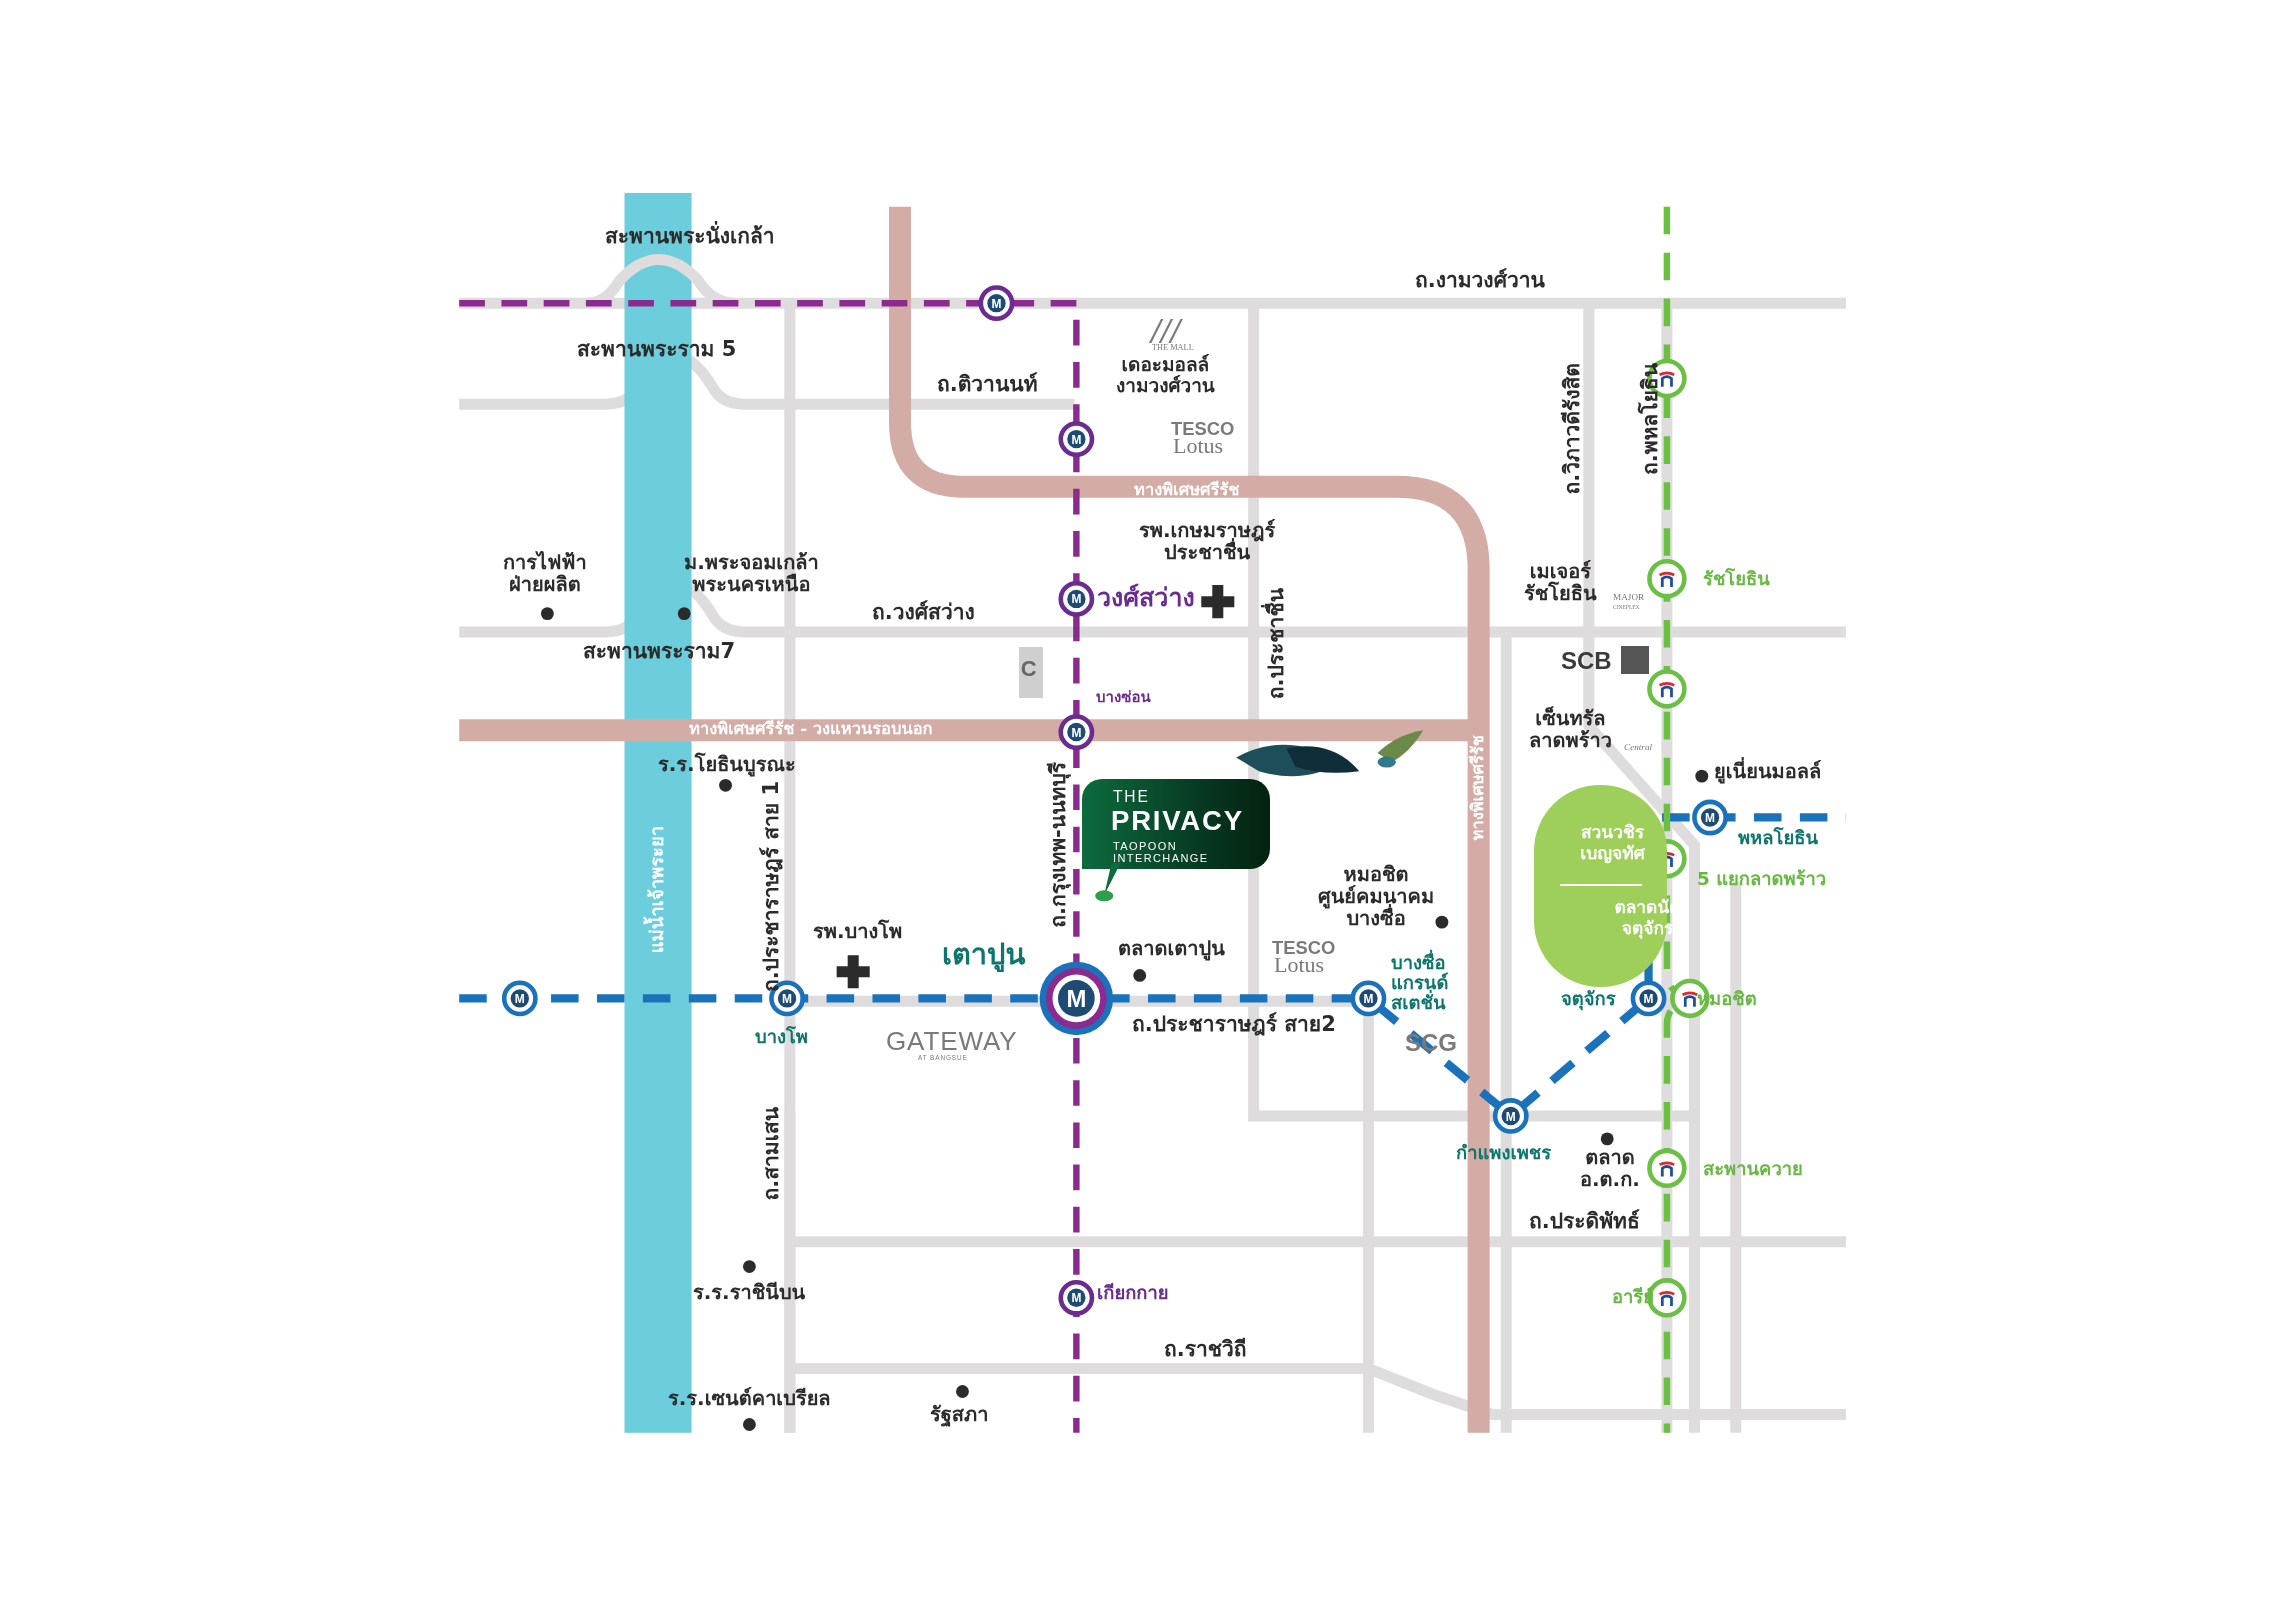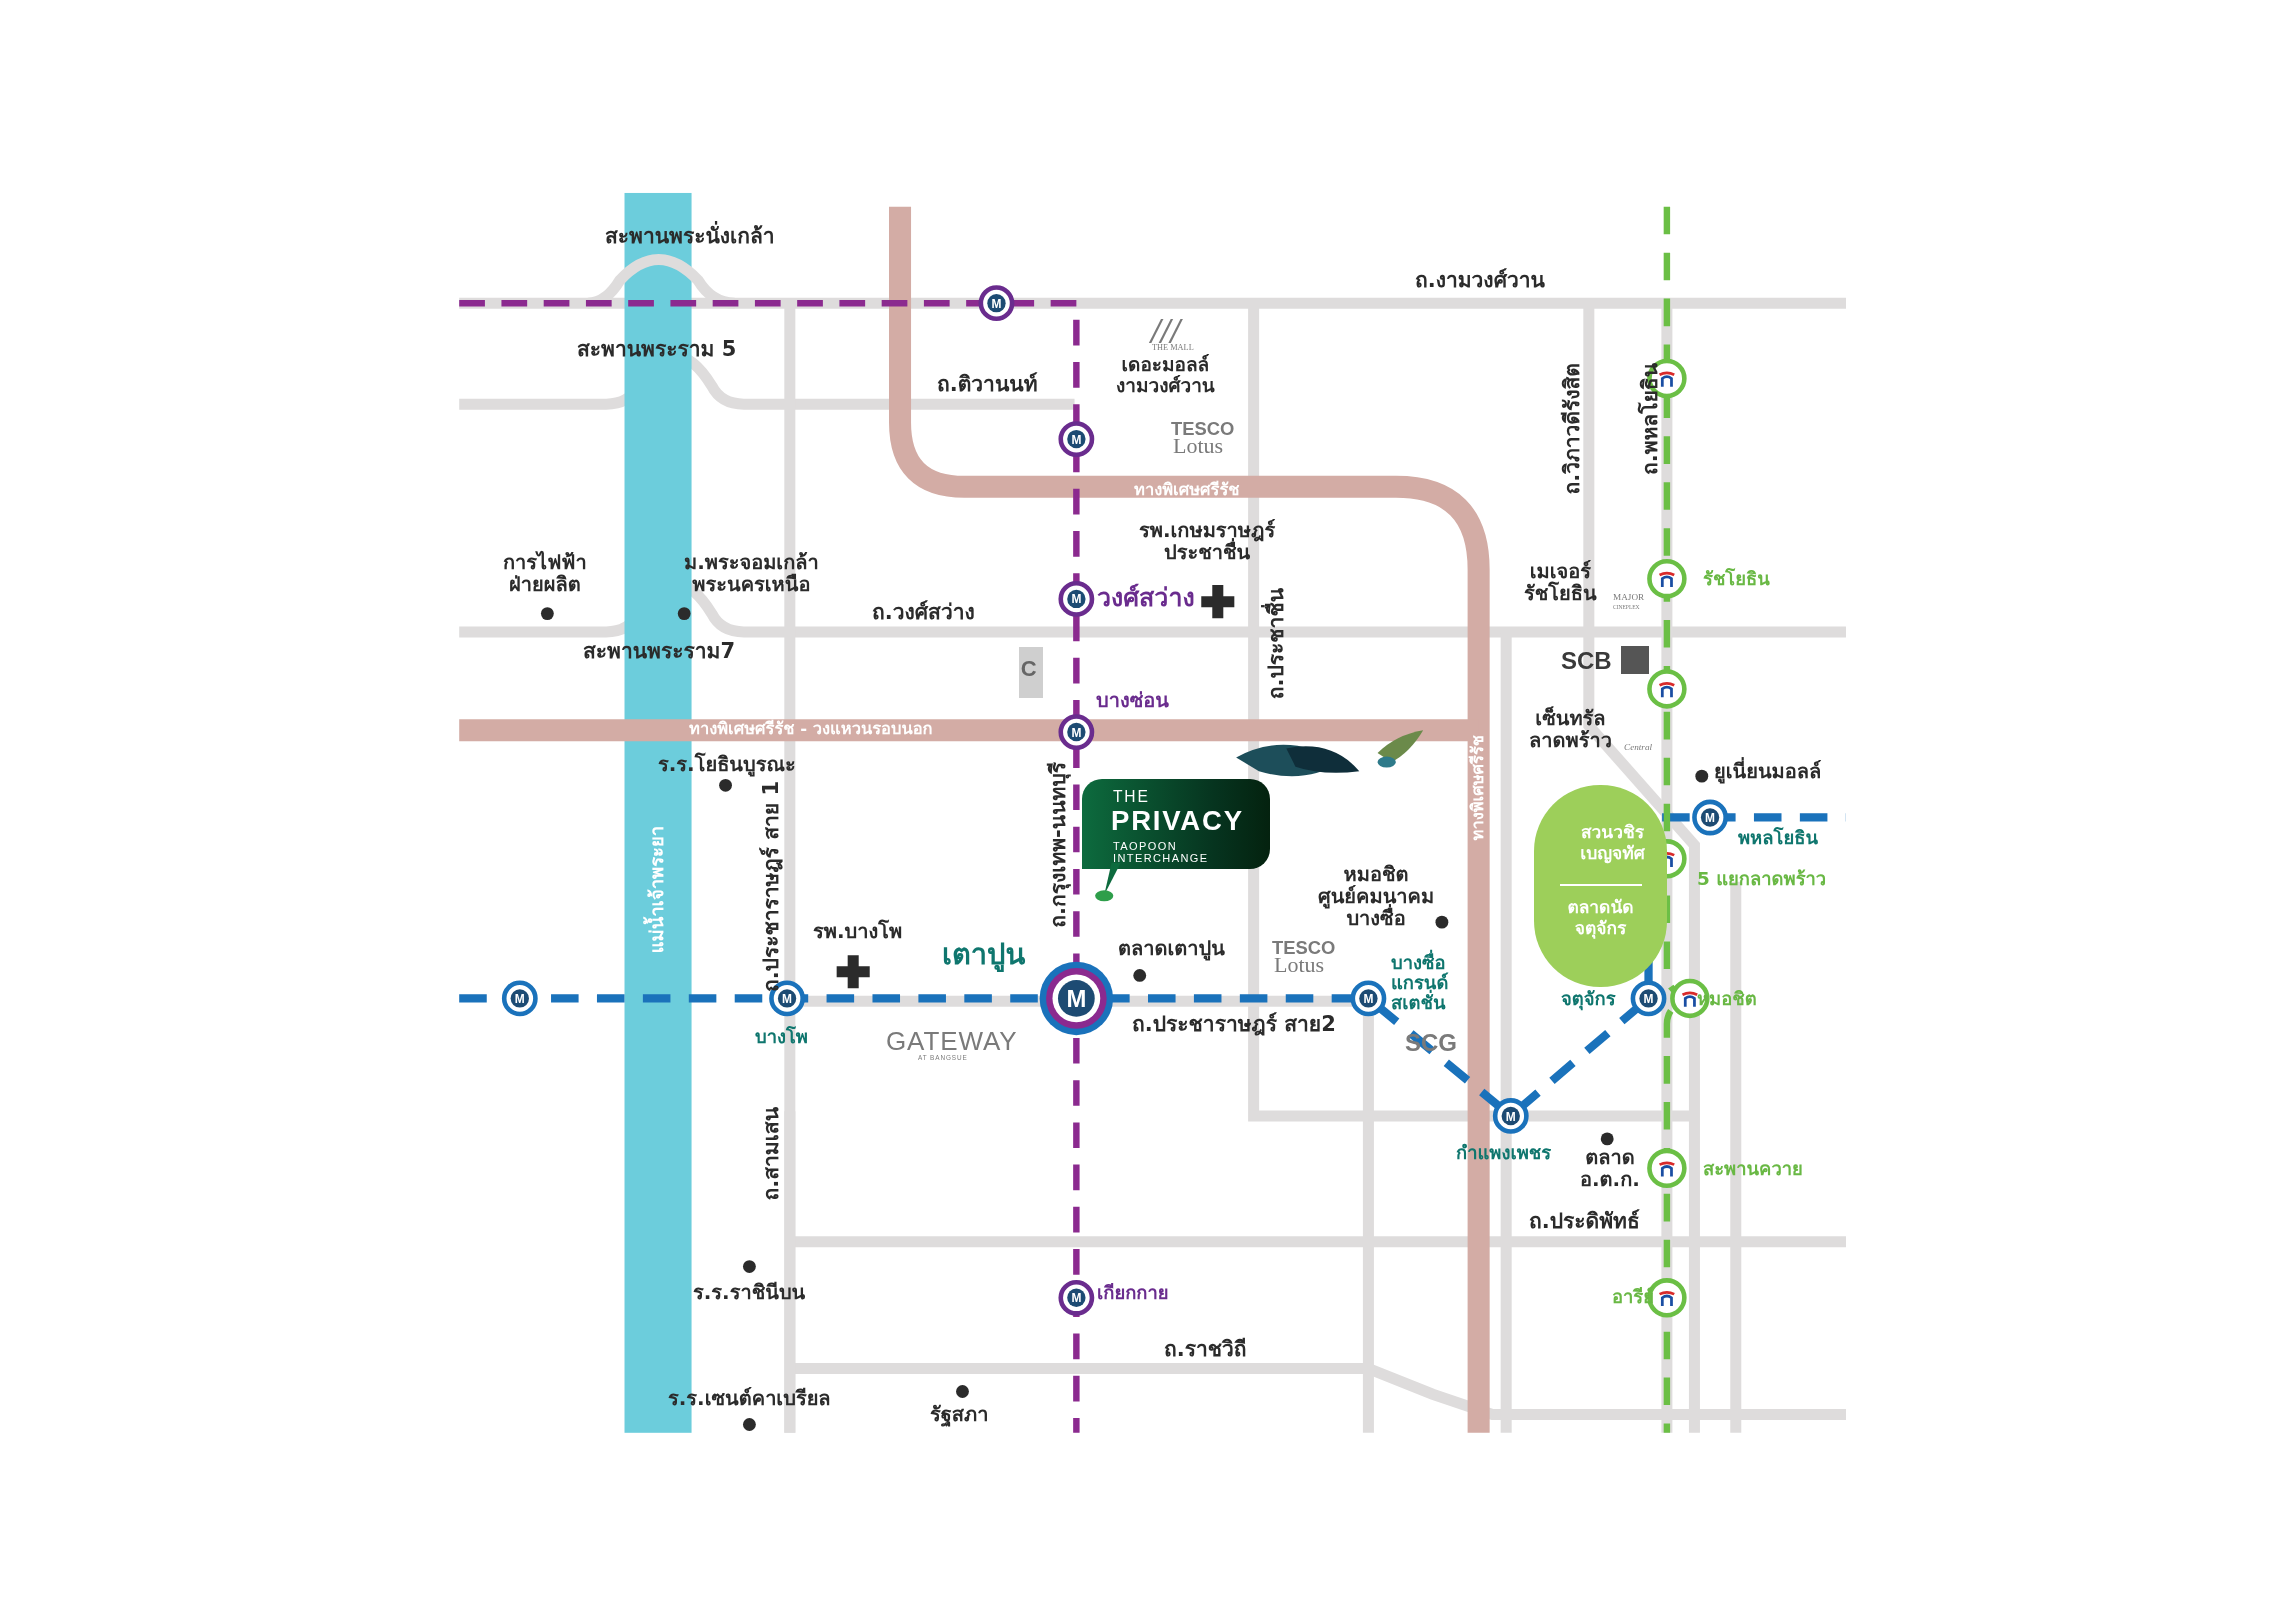--- a/index.html
+++ b/index.html
@@ -206,21 +206,21 @@
 <div class="lbl" style="left:1164px;top:1338px;">ถ.ราชวิถี</div>
 
 <div class="lbl white" style="left:1134px;top:481px;font-size:16.5px;">ทางพิเศษศรีรัช</div>
 <div class="lbl white" style="left:689px;top:720px;font-size:16.5px;">ทางพิเศษศรีรัช - วงแหวนรอบนอก</div>
 <div class="lbl white vert" style="left:1469px;top:735px;font-size:16.5px;transform:rotate(180deg);">ทางพิเศษศรีรัช</div>
 
 <div class="lbl white vert" style="left:647px;top:826px;font-size:18.4px;transform:rotate(180deg);">แม่น้ำเจ้าพระยา</div>
 
 <div class="lbl blue" style="left:942px;top:939px;font-size:29px;">เตาปูน</div>
 <div class="lbl purple" style="left:1097px;top:584px;font-size:25px;">วงศ์สว่าง</div>
-<div class="lbl purple" style="left:1096px;top:689px;font-size:20px;">บางซ่อน</div>
+<div class="lbl purple" style="left:1096px;top:689px;font-size:15px;">บางซ่อน</div>
 <div class="lbl purple" style="left:1097px;top:1283px;font-size:18.4px;">เกียกกาย</div>
 <div class="lbl blue" style="left:755px;top:1027px;font-size:18.4px;">บางโพ</div>
 <div class="lbl blue" style="left:1391px;top:953px;font-size:18.4px;white-space:pre;">บางซื่อ
 แกรนด์
 สเตชั่น</div>
 <div class="lbl blue" style="left:1456px;top:1143px;font-size:18.4px;">กำแพงเพชร</div>
 <div class="lbl blue" style="left:1561px;top:989px;font-size:18.4px;">จตุจักร</div>
 <div class="lbl blue" style="left:1738px;top:828px;font-size:18.4px;">พหลโยธิน</div>
 <div class="lbl green" style="left:1703px;top:569px;font-size:18.4px;">รัชโยธิน</div>
 <div class="lbl green" style="left:1697px;top:869px;font-size:18.4px;">5 แยกลาดพร้าว</div>
@@ -267,21 +267,21 @@
 <div class="lbl c" style="left:1580px;top:1146px;font-size:20px;white-space:pre;">ตลาด
 อ.ต.ก.</div>
 <div class="lbl" style="left:693px;top:1281px;font-size:20px;">ร.ร.ราชินีบน</div>
 <div class="lbl" style="left:668px;top:1387px;font-size:20px;">ร.ร.เซนต์คาเบรียล</div>
 <div class="lbl" style="left:930px;top:1403px;font-size:20px;">รัฐสภา</div>
 
 <div class="park">
   <div class="p1" style="white-space:pre;">สวนวชิร
 เบญจทัศ</div>
   <div class="div"></div>
-  <div class="p2" style="white-space:pre;">ตลาดนัด
+  <div class="p2" style="white-space:pre;padding-left:47px;">ตลาดนัด
 จตุจักร</div>
 </div>
 
 <div class="privacy">
   <div class="t1">THE</div>
   <div class="t2">PRIVACY</div>
   <div class="t3">TAOPOON INTERCHANGE</div>
 </div>
 <svg style="position:absolute;left:1093px;top:863px;" width="37" height="41" viewBox="0 0 40 45">
   <path d="M20 0 L30 0 L12 35 Z" fill="#0d6b3e"></path>

